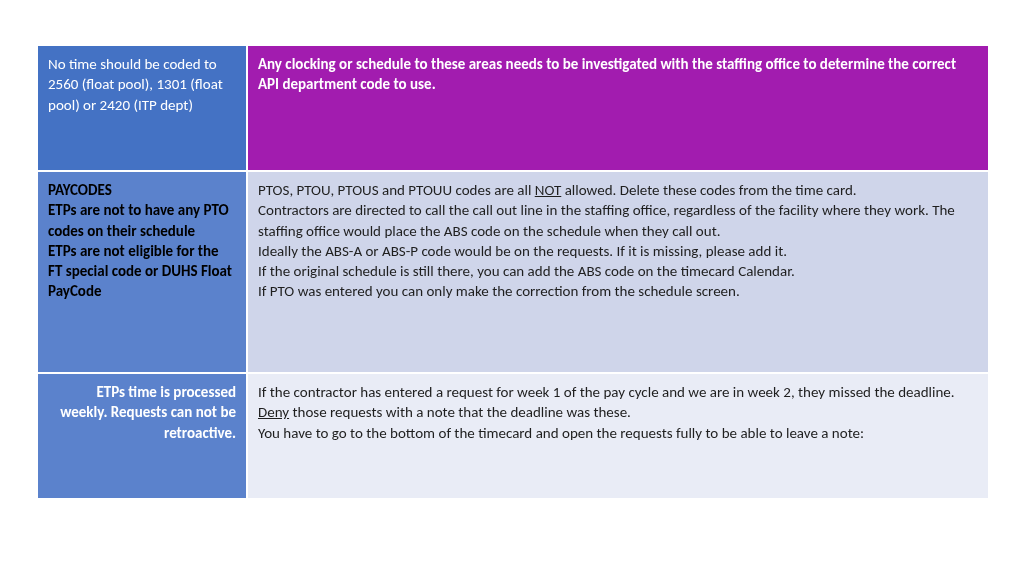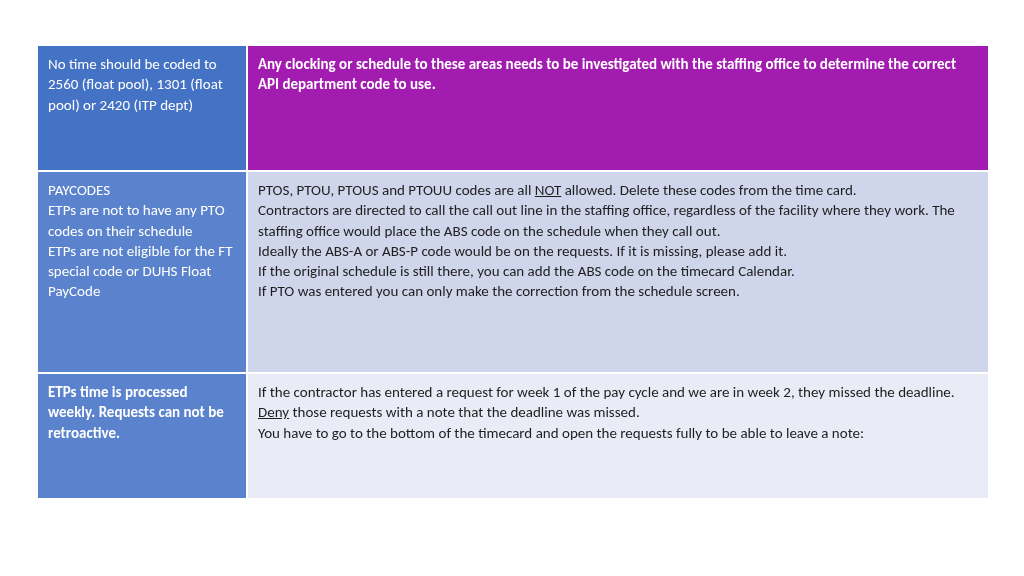--- a/index.html
+++ b/index.html
@@ -25,28 +25,28 @@
   col.right { width: 742px; }
   td {
     vertical-align: top;
     padding: 8px 10px 8px 10px;
     border: 2px solid #ffffff;
     line-height: 1.35;
   }
   
   tr.row1 td.left  { background: #4472c4; color: #ffffff; font-weight: 400; }
   tr.row1 td.right { background: #a21caf; color: #ffffff; font-weight: 700; }
-  tr.row2 td.left  { background: #5b82cc; color: #ffffff; font-weight: 400; }
+  tr.row2 td.left  { background: #5b82cc; color: #000000; font-weight: 700; }
   tr.row2 td.right { background: #cfd5ea; color: #1f1f1f; font-weight: 400; }
   tr.row3 td.left  { background: #5b82cc; color: #ffffff; font-weight: 700; }
   tr.row3 td.right { background: #e9ecf6; color: #1f1f1f; font-weight: 400; }
 
   .h-row1-left  { min-height: 108px; }
   .h-row2-left  { min-height: 184px; }
-  .h-row3-left  { min-height: 108px; }
+  .h-row3-left  { min-height: 108px; text-align: right; }
 
   .u { text-decoration: underline; }
 </style>
 </head>
 <body>
 
 <div class="page">
   <table>
     <colgroup>
       <col class="left">
@@ -81,21 +81,21 @@
         <div>If PTO was entered you can only make the correction from the schedule screen.</div>
       </td>
     </tr>
 
     <tr class="row3">
       <td class="left">
         <div class="h-row3-left">ETPs time is processed weekly.  Requests can not be retroactive.</div>
       </td>
       <td class="right">
         <div>
-          <span>If the contractor has entered a request for week 1 of the pay cycle and we are in week 2, they missed the deadline.  </span><span class="u">Deny</span><span> those requests with a note that the deadline was missed.</span>
+          <span>If the contractor has entered a request for week 1 of the pay cycle and we are in week 2, they missed the deadline.  </span><span class="u">Deny</span><span> those requests with a note that the deadline was these.</span>
         </div>
         <div>You have to go to the bottom of the timecard and open the requests fully to be able to leave a note:</div>
       </td>
     </tr>
 
   </tbody>
     </table>
 </div>
 
 </body></html>

